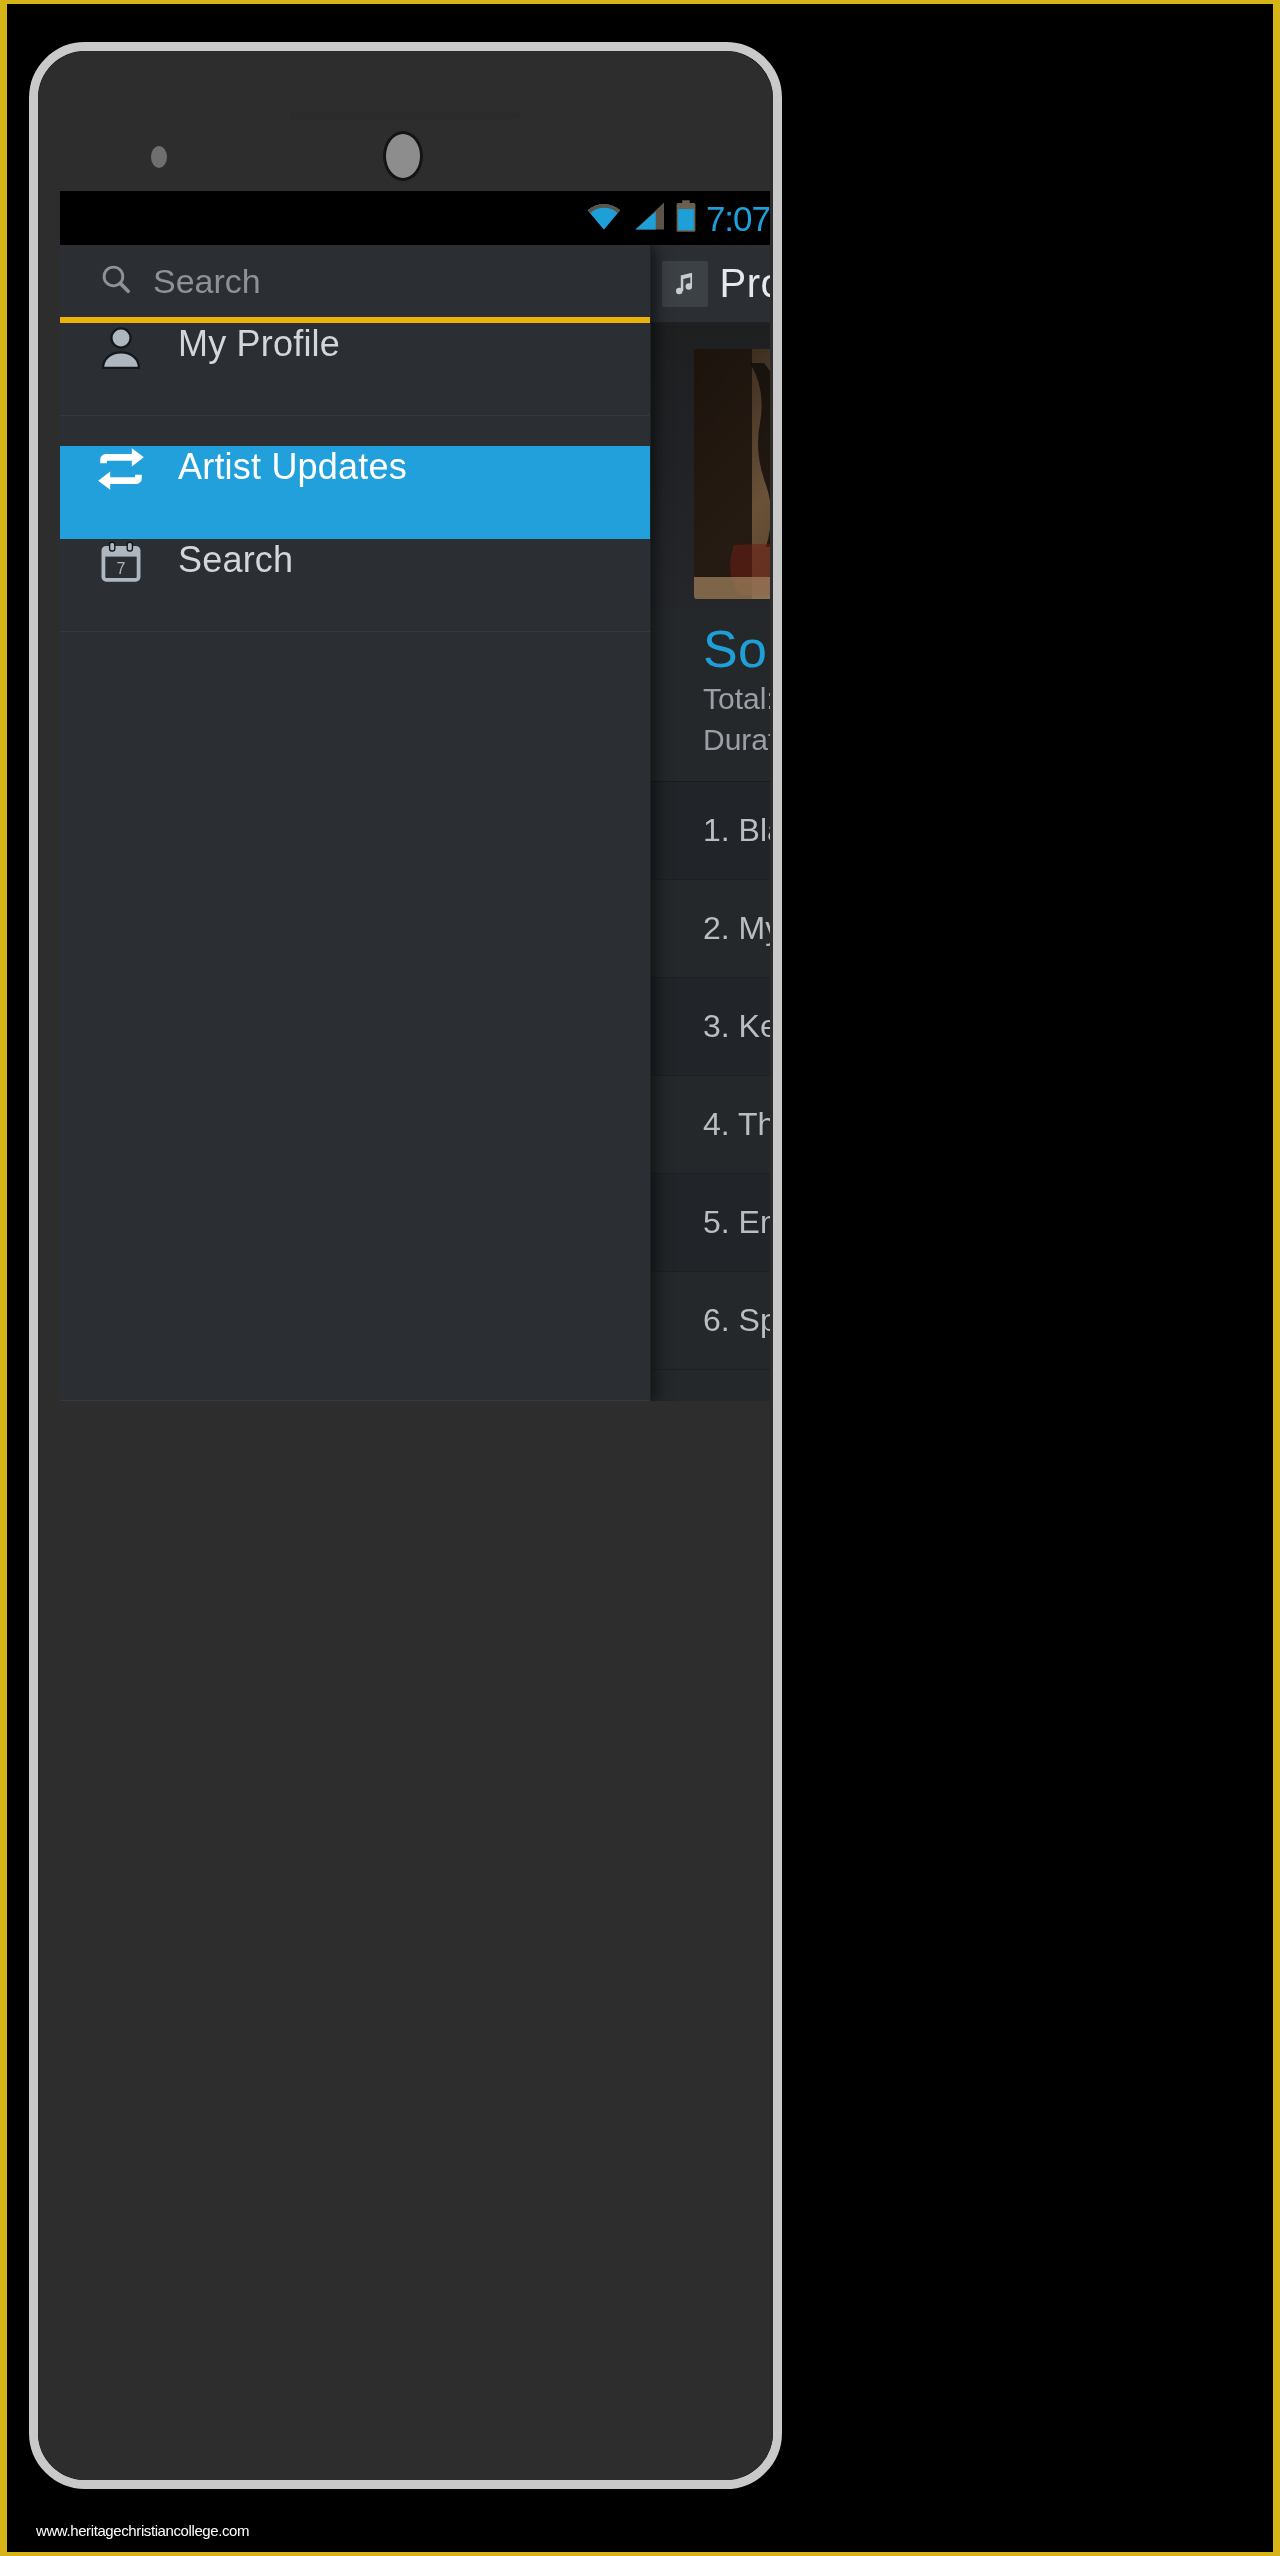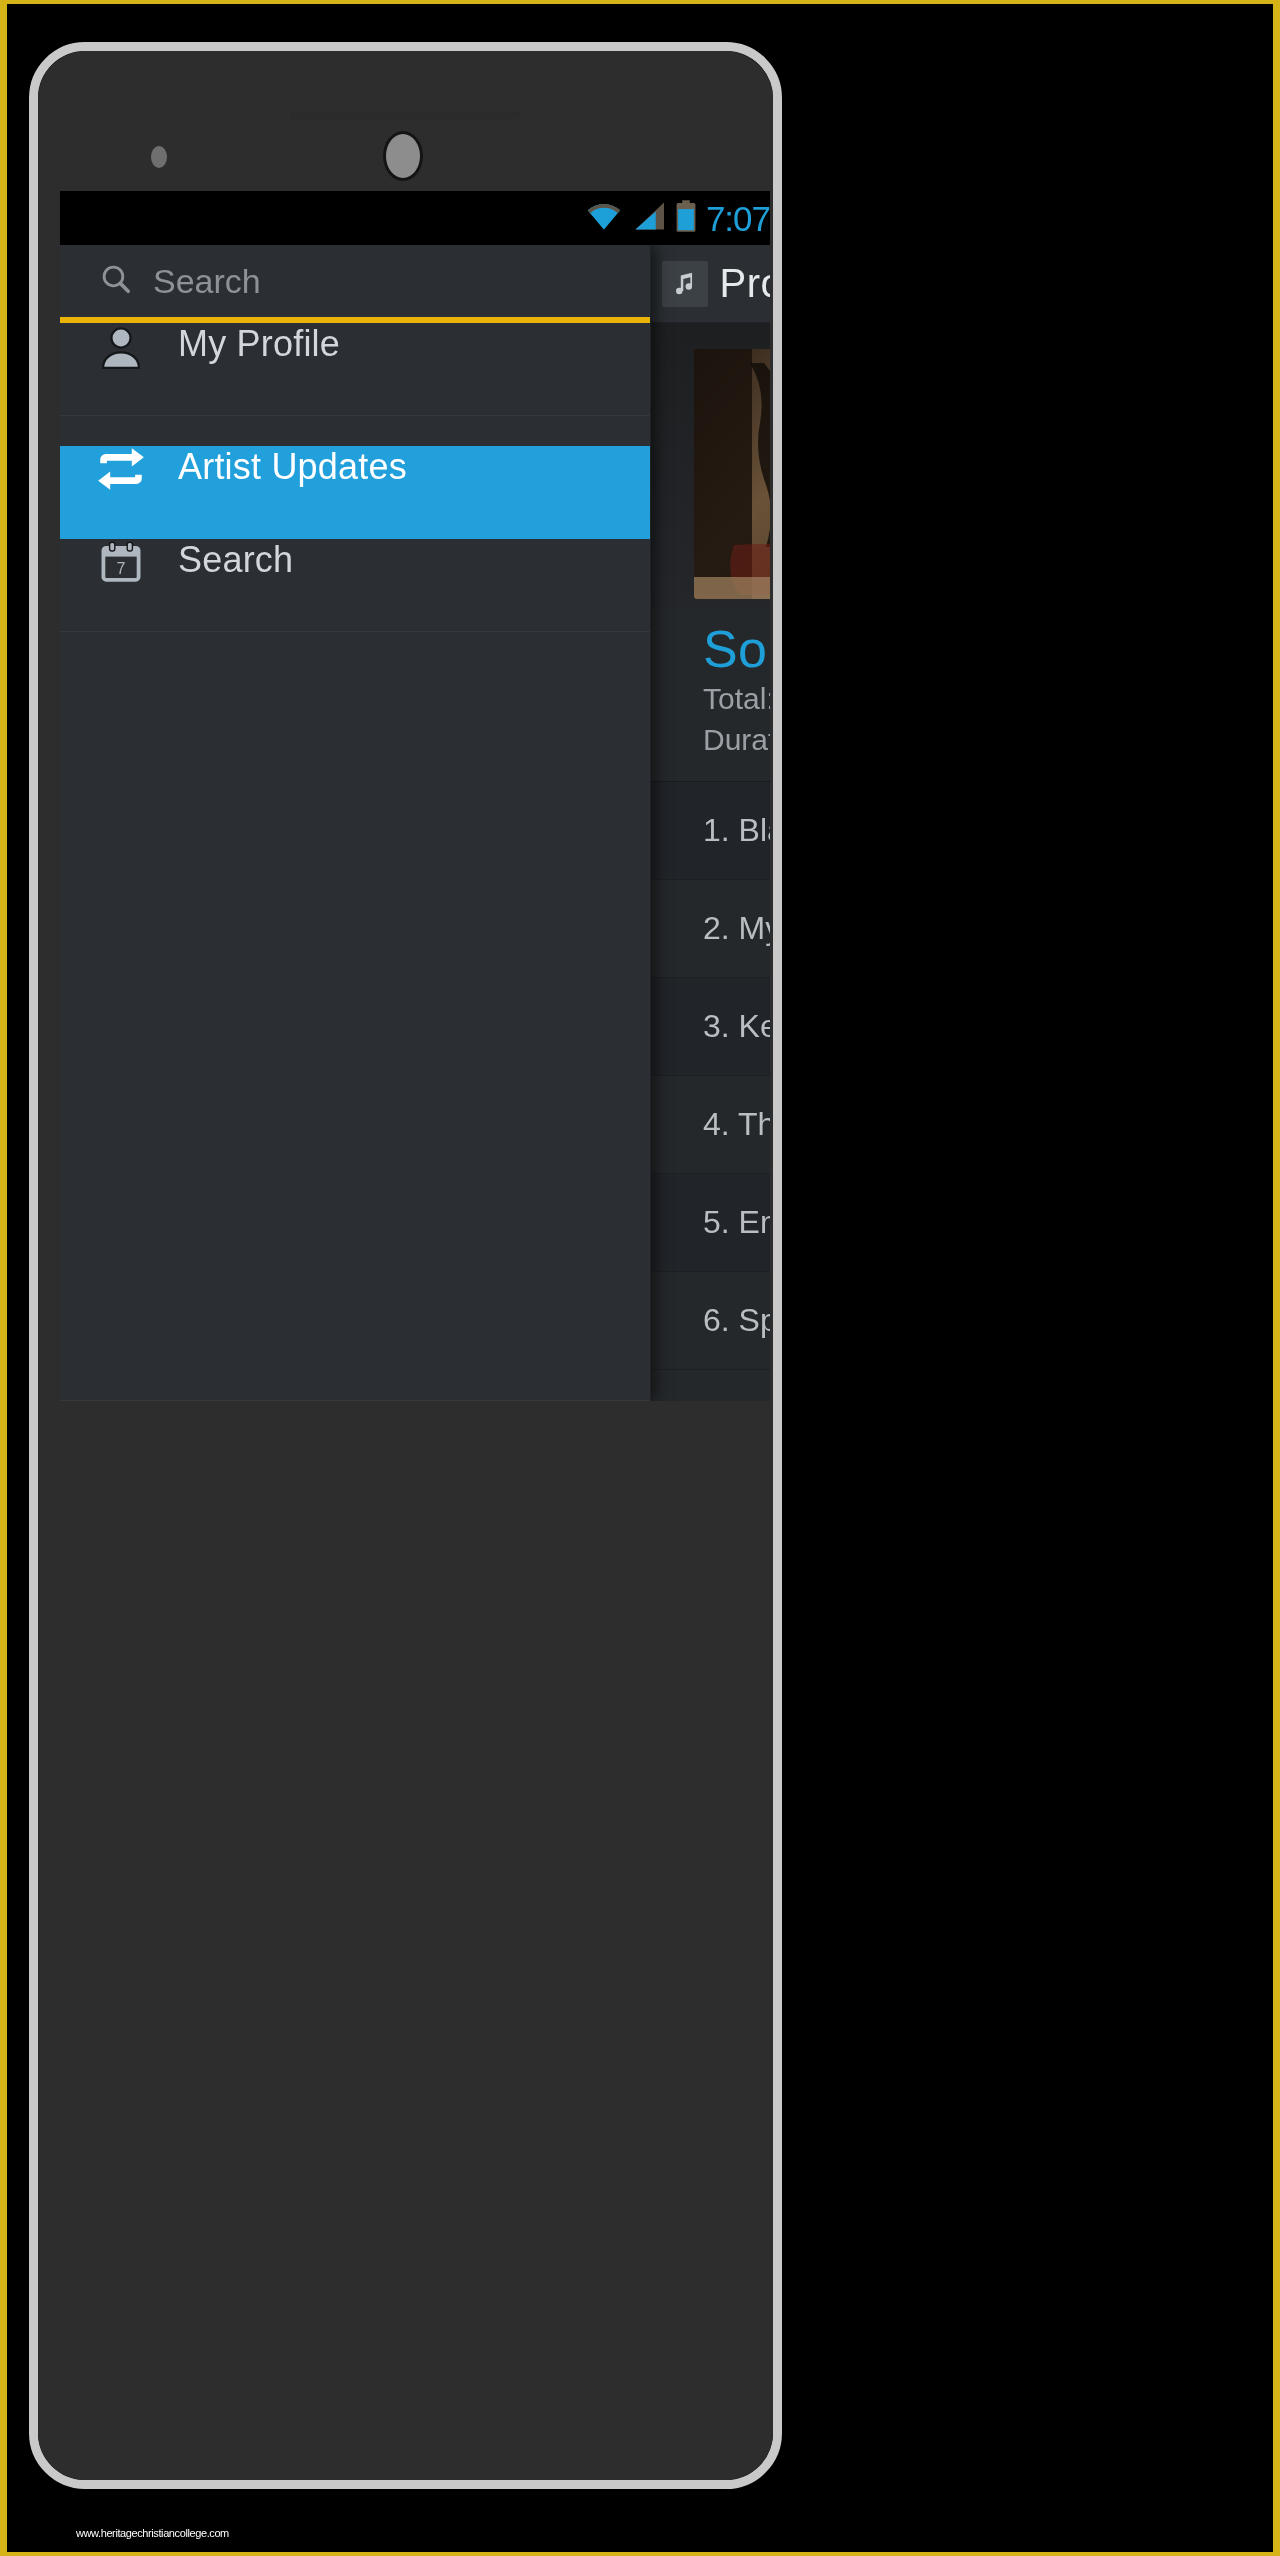--- a/index.html
+++ b/index.html
@@ -284,25 +284,24 @@
     height: 1080px;
     background: #2d2d2d;
   }
 
   
   #watermark {
     position: absolute;
     left: 29px;
     bottom: 13px;
     color: #ffffff;
-    font-size: 11px;
+    font-size: 15px;
     font-family: "Liberation Sans", sans-serif;
     letter-spacing: -.4px;
     white-space: nowrap;
-    margin-left: 40px;
   }
 
   
   #right-strip {
     position: absolute;
     right: 0; top: 0;
     width: 10px; height: 2556px;
     background: #000;
   }
 </style>

